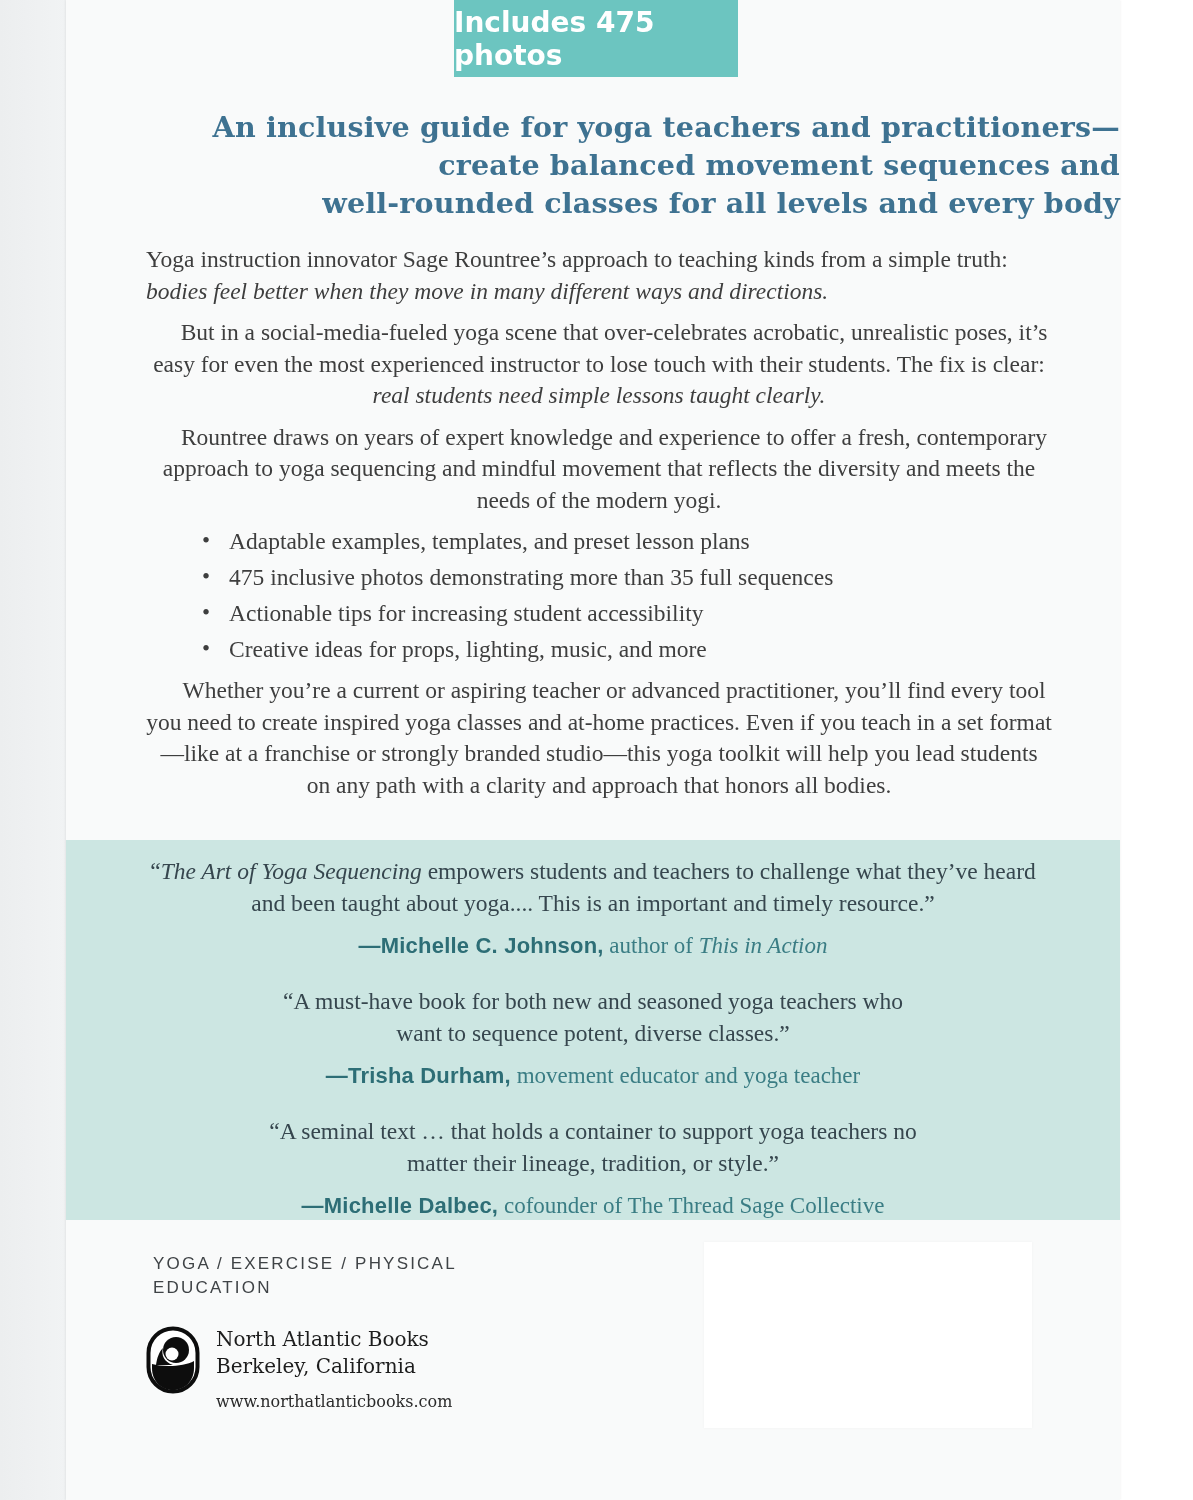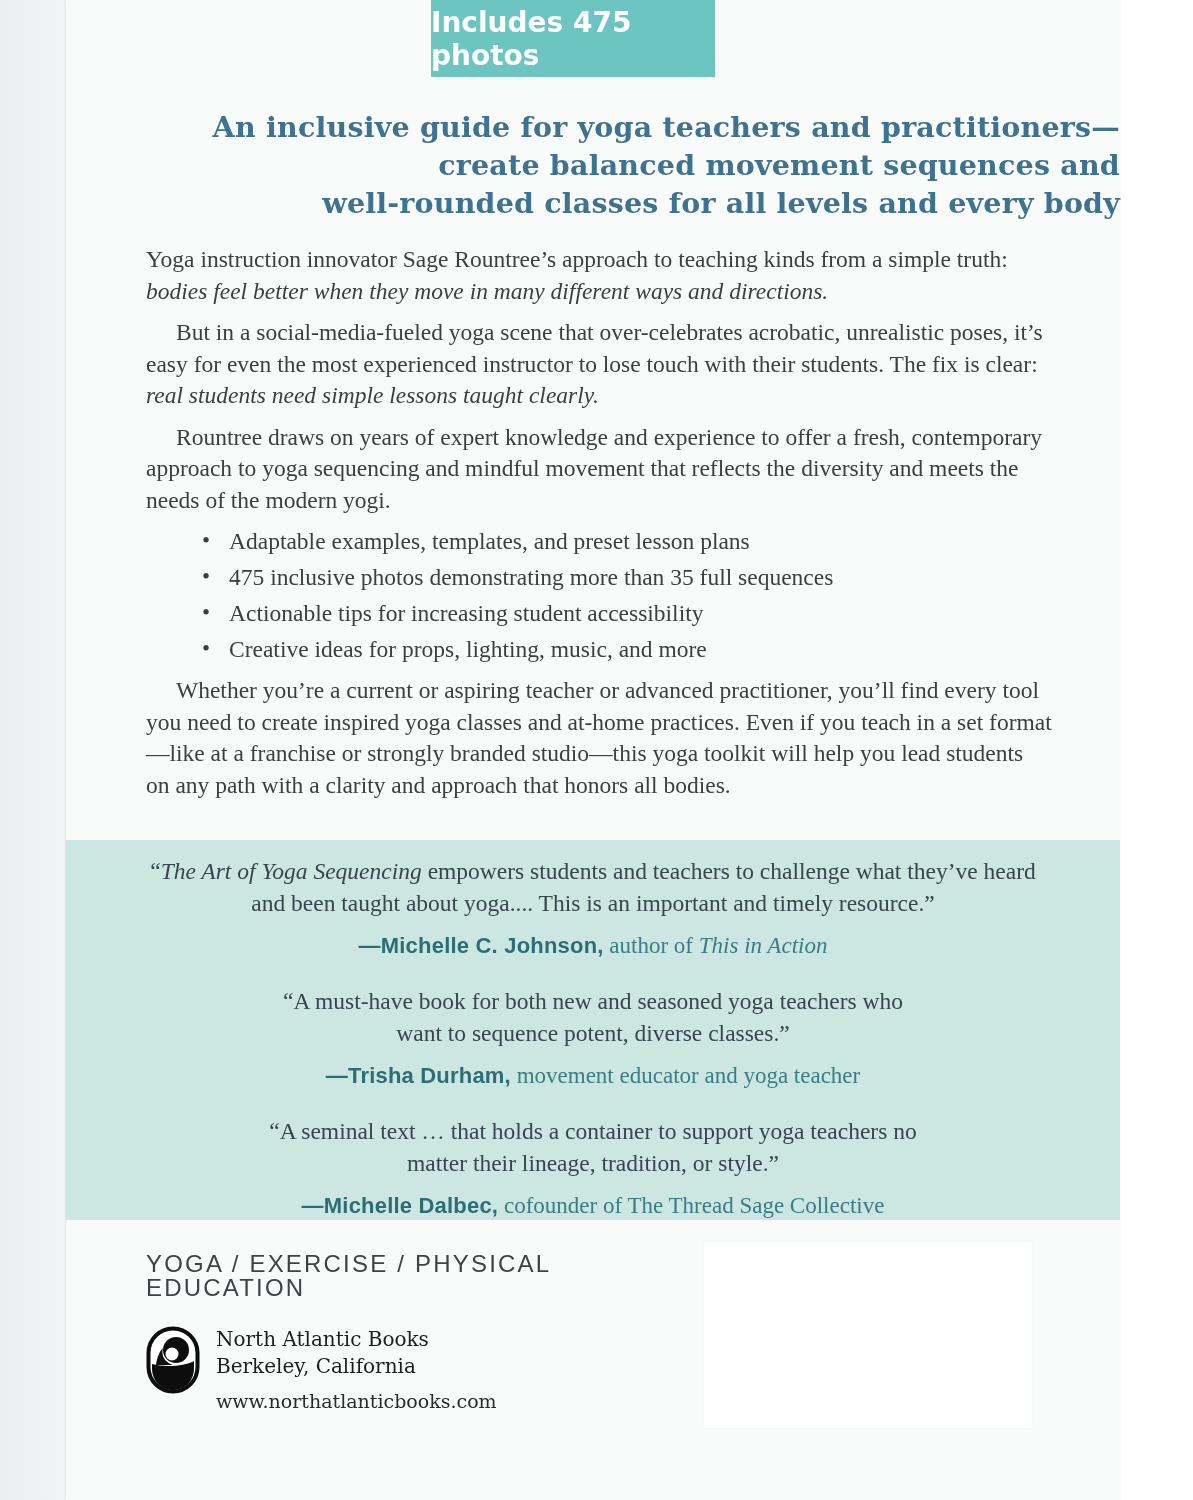--- a/index.html
+++ b/index.html
@@ -16,37 +16,37 @@
   .backdrop-right{
     position:absolute;right:0;top:0;width:73px;height:1500px;background:#ffffff;
   }
   
   .cover{
     position:absolute;left:66px;top:0;width:1054px;height:1500px;
     background:#f9fafa;
     box-shadow:-1px 0 2px rgba(0,0,0,0.06), 1px 0 2px rgba(0,0,0,0.03);
   }
   .badge{
-    position:absolute;left:365px;top:0;width:284px;height:77px;
+    position:absolute;left:388px;top:0;width:284px;height:77px;
     background:#6cc5c0;display:flex;align-items:center;justify-content:center;
     font-family:"DejaVu Sans", sans-serif;font-weight:bold;font-size:28px;color:#ffffff;
   }
   .headline{
     position:absolute;left:0;top:108px;width:100%;
     text-align:right;
     font-family:"DejaVu Serif", serif;font-weight:bold;
     font-size:28.5px;line-height:38px;color:#3e7291;
     letter-spacing:0.2px;
   }
   .copy{
     position:absolute;left:80px;top:244px;width:906px;
     font-size:23.5px;line-height:31.5px;color:#3e3e3e;
   }
   .copy p{margin:0 0 10px 0;}
-  .copy p.indent{text-indent:30px;}
+  .copy p.indent{text-indent:30px;text-align:center;}
   .it{font-style:italic;}
   ul.features{
     list-style:none;margin:2px 0 10px 0;padding:0 0 0 56px;
   }
   ul.features li{
     position:relative;padding-left:27px;margin-bottom:5px;line-height:31px;
   }
   ul.features li .dot{
     position:absolute;left:0;top:-1px;font-size:23px;color:#3e3e3e;
   }
@@ -70,34 +70,34 @@
   }
   .attr .name{
     font-family:Liberation Sans, sans-serif;font-weight:bold;
     font-size:22px;color:#2d6e76;letter-spacing:0.2px;
   }
   .attr .role{
     font-family:"Liberation Serif", serif;color:#3a7d84;
   }
   
   .category{
-    position:absolute;left:80px;top:1252px;
-    font-family:"Liberation Sans", sans-serif;font-size:24px;line-height:24px;
+    position:absolute;left:87px;top:1252px;
+    font-family:"Liberation Sans", sans-serif;font-size:17px;line-height:24px;
     letter-spacing:2.2px;color:#3f4346;
   }
   .publisher-row{
     position:absolute;left:80px;top:1326px;display:flex;align-items:flex-start;
   }
   .logo-wrap{width:54px;height:68px;flex:0 0 auto;}
   .publisher-text{
     margin-left:16px;font-family:"DejaVu Serif", serif;
     font-size:20px;line-height:27px;color:#1d1d1d;
   }
   .publisher-site{
-    font-family:"DejaVu Serif", serif;font-size:19px;color:#2a2a2a;margin-top:8px;
+    font-family:"DejaVu Serif", serif;font-size:16px;color:#2a2a2a;margin-top:8px;
   }
   .barcode-box{
     position:absolute;left:638px;top:1242px;width:328px;height:186px;
     background:#ffffff;box-shadow:0 0 3px rgba(0,0,0,0.04);
   }
 </style>
 </head>
 <body>
 
 <div class="backdrop-left"></div>

